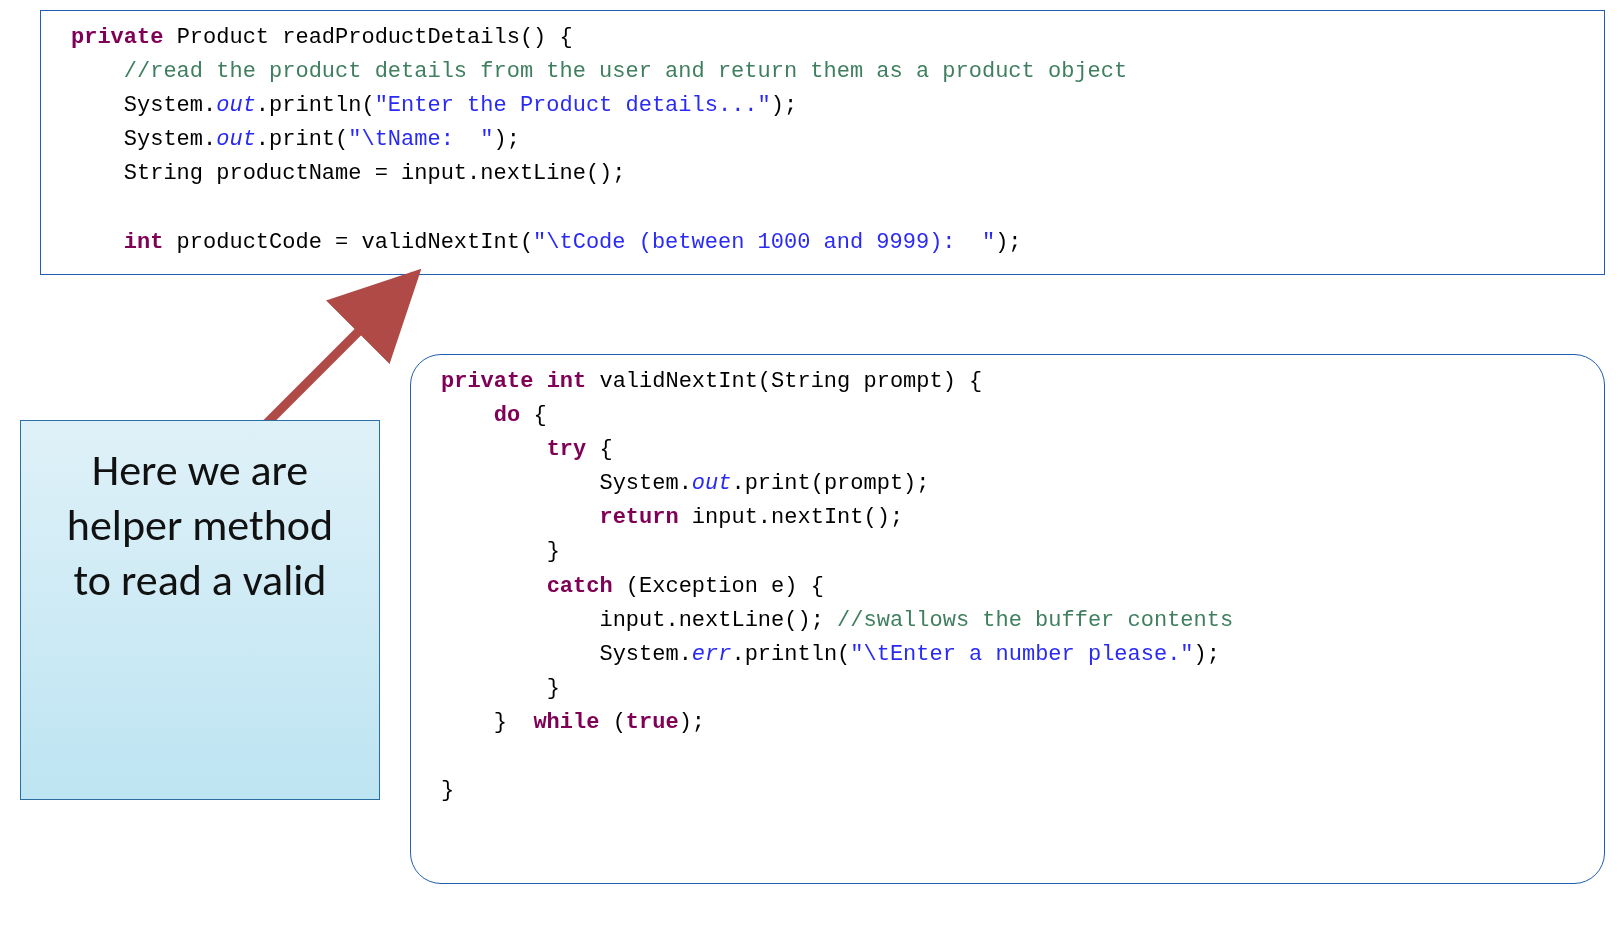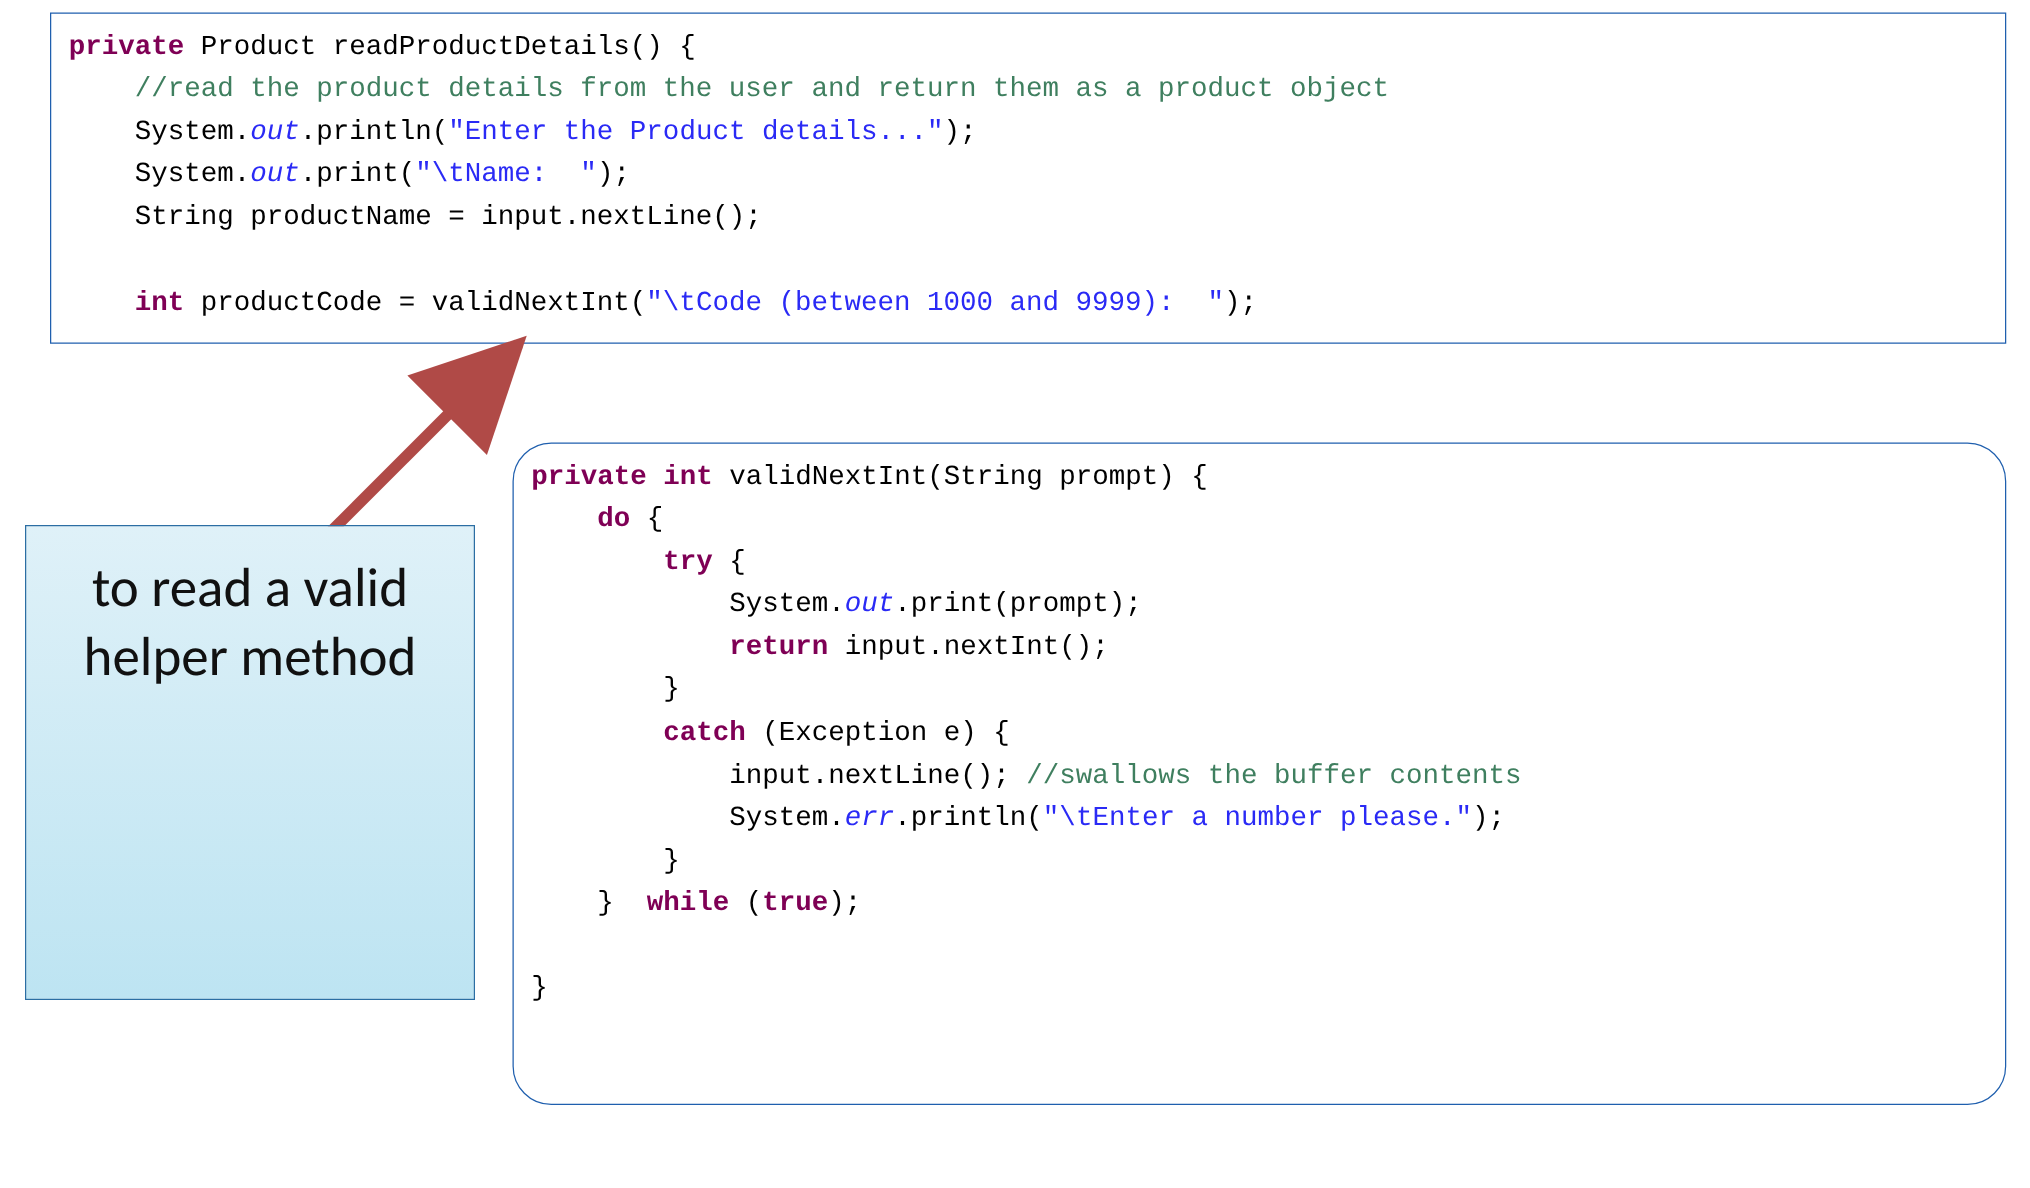--- a/index.html
+++ b/index.html
@@ -9,21 +9,21 @@
     width: 1624px;
     height: 950px;
     background: #ffffff;
     font-family: "Consolas", "Courier New", monospace;
     position: relative;
   }
   .code-box {
     position: absolute;
     background: #ffffff;
     border: 1.5px solid #1f5fae;
-    padding: 10px 14px;
+    padding: 10px 30px;
     font-size: 22px;
     line-height: 1.55;
     white-space: pre;
     color: #000;
   }
   #box-top {
     left: 40px;
     top: 10px;
     width: 1565px;
     height: 265px;
@@ -92,15 +92,16 @@
 <svg class="svg-arrow" viewBox="0 0 260 200">
   <defs>
     <marker id="ah" markerWidth="12" markerHeight="12" refX="9" refY="5" orient="auto">
       <path d="M0,0 L10,5 L0,10 Z" fill="#b04a47"></path>
     </marker>
   </defs>
   <line x1="40" y1="180" x2="195" y2="25" stroke="#b04a47" stroke-width="9" marker-end="url(#ah)"></line>
 </svg>
 
 <div class="callout">
+  <div>Here we are</div>
+  <div>helper method</div>
   <div>to read a valid</div>
-  <div>helper method</div>
 </div>
 
 </body></html>

